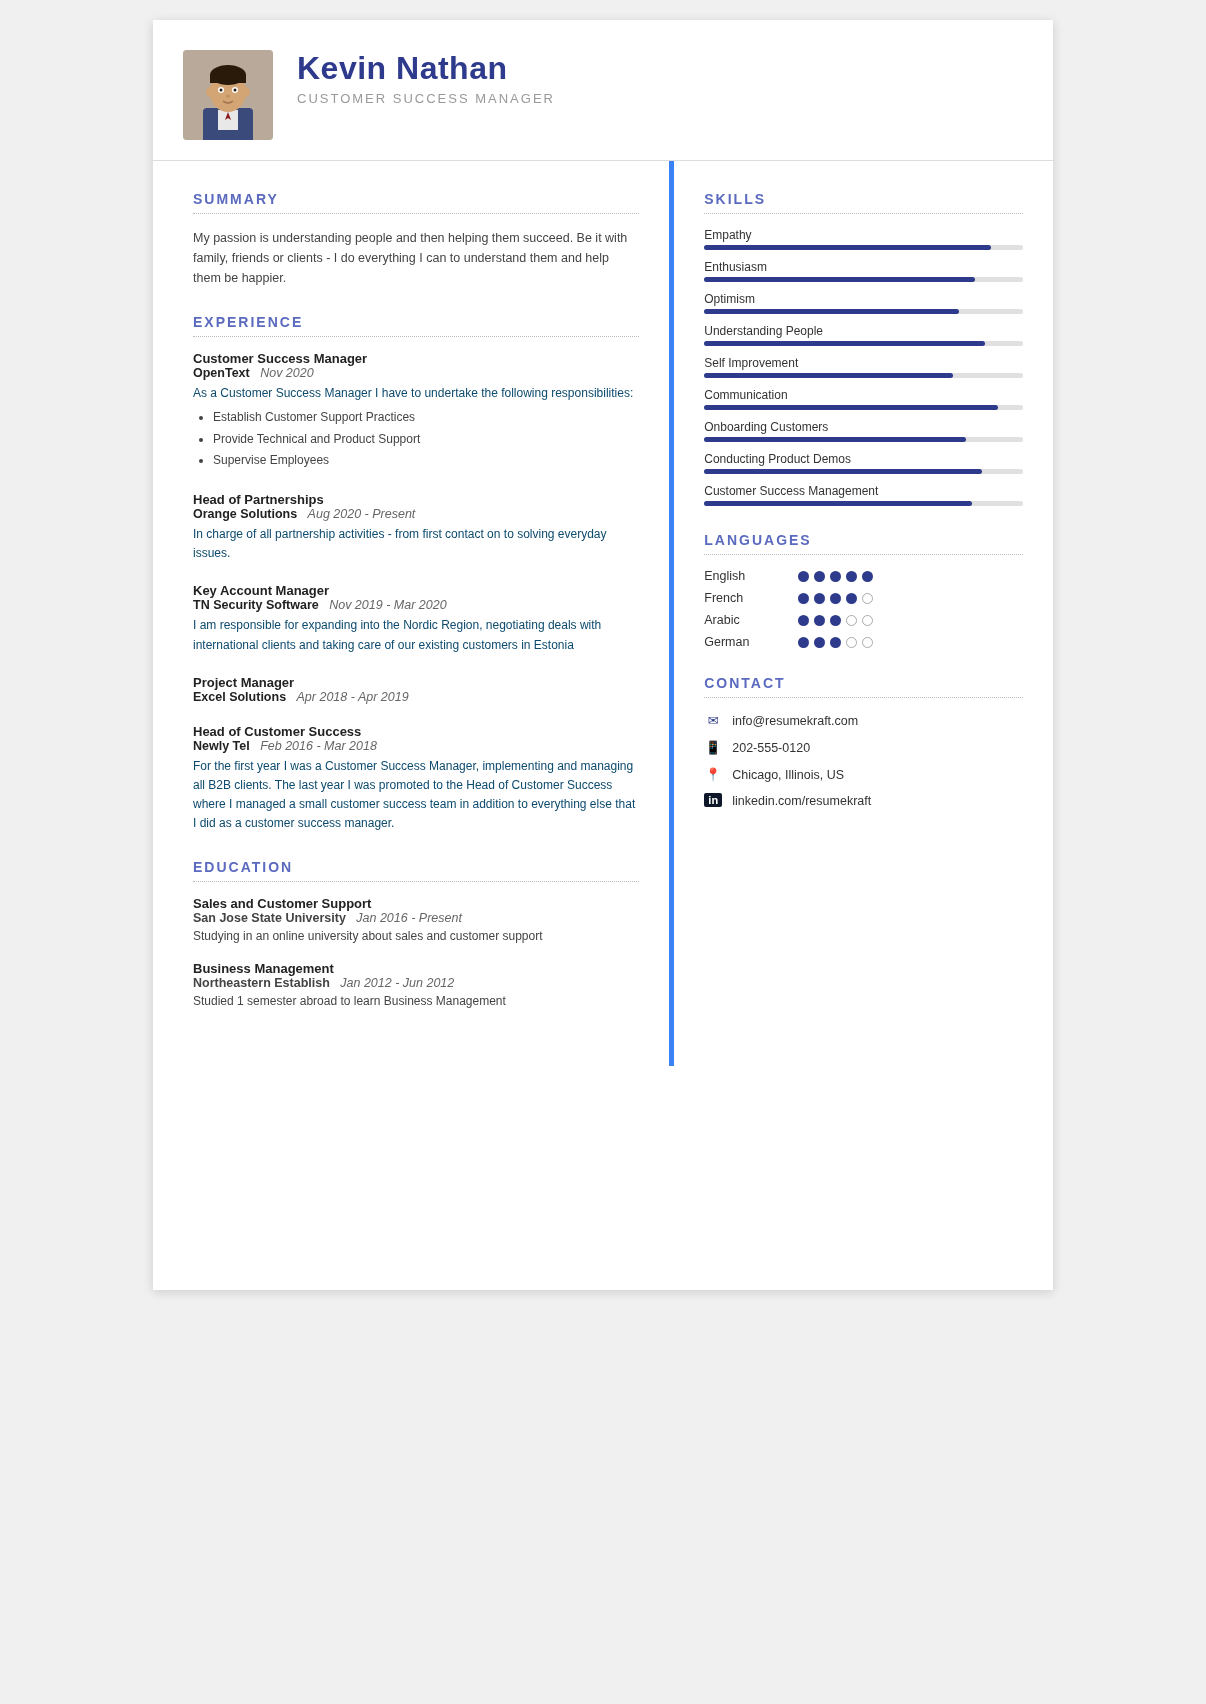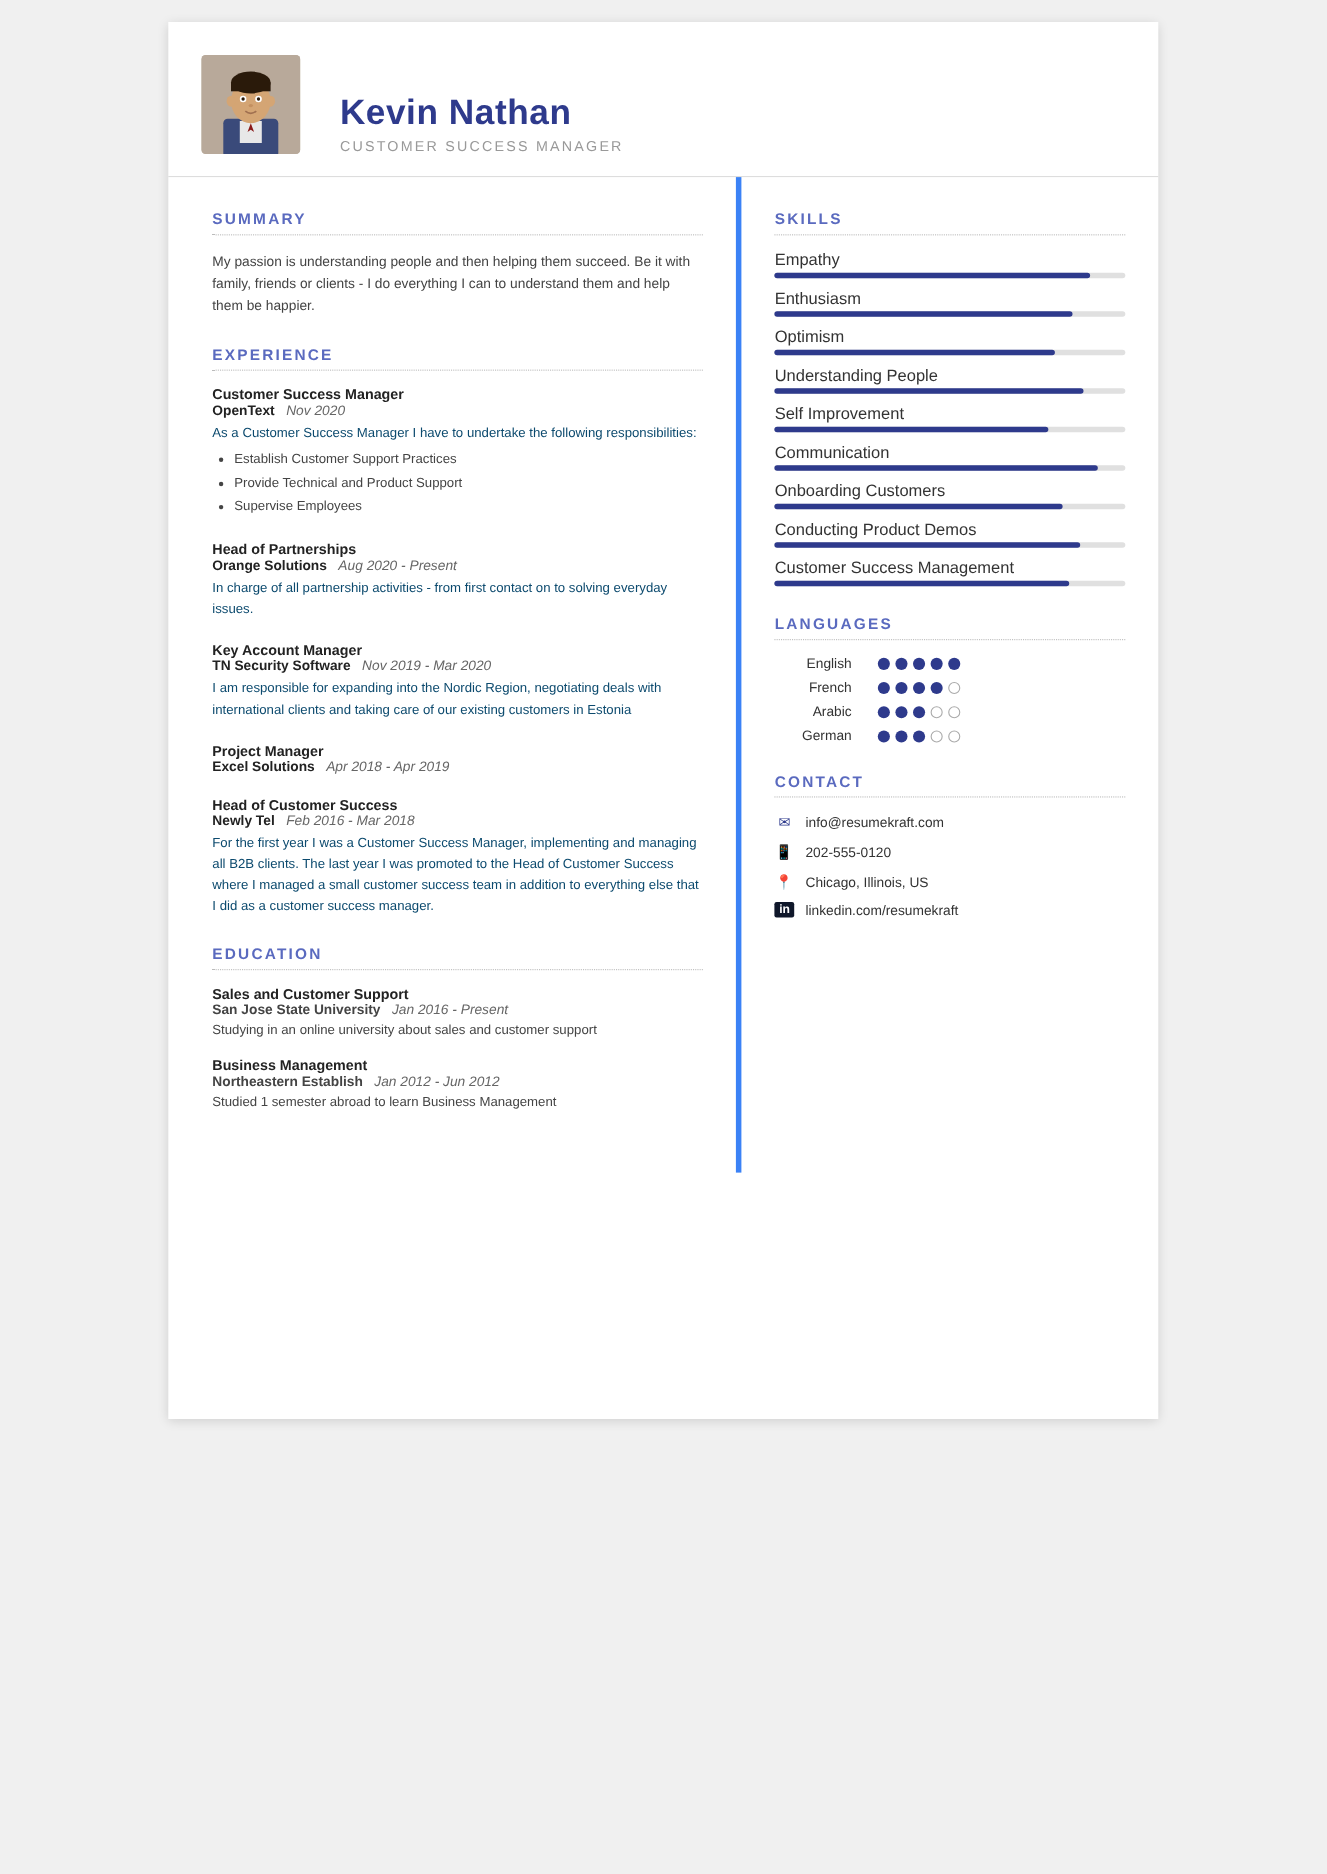--- a/index.html
+++ b/index.html
@@ -15,24 +15,24 @@
     .resume {
       background: #fff;
       width: 900px;
       min-height: 1270px;
       box-shadow: 0 2px 10px rgba(0,0,0,0.15);
       padding: 0;
     }
     
     .header {
       display: flex;
-      align-items: flex-end;
+      align-items: flex-start;
       padding: 30px 40px 20px 30px;
       border-bottom: 1px solid #ddd;
-      gap: 36px;
+      gap: 24px;
     }
     .header-photo {
       width: 90px;
       height: 90px;
       border-radius: 4px;
       background: #c8bfb0;
       overflow: hidden;
       flex-shrink: 0;
       display: flex;
       align-items: center;
@@ -149,42 +149,41 @@
     .edu-desc {
       font-size: 12px;
       color: #444;
       line-height: 1.5;
     }
     
     .skill-item {
       margin-bottom: 10px;
     }
     .skill-name {
-      font-size: 15px;
+      font-size: 12px;
       color: #333;
       margin-bottom: 3px;
     }
     .skill-bar-bg {
       height: 5px;
       background: #e0e0e0;
       border-radius: 3px;
       width: 100%;
     }
     .skill-bar-fill {
       height: 5px;
       background: #2e3a8c;
       border-radius: 3px;
     }
     
     .lang-item {
       display: flex;
       align-items: center;
       margin-bottom: 8px;
       gap: 24px;
-      text-align: right;
     }
     .lang-name {
       font-size: 12.5px;
       color: #333;
       width: 70px;
       flex-shrink: 0;
     }
     .lang-dots {
       display: flex;
       gap: 5px;

